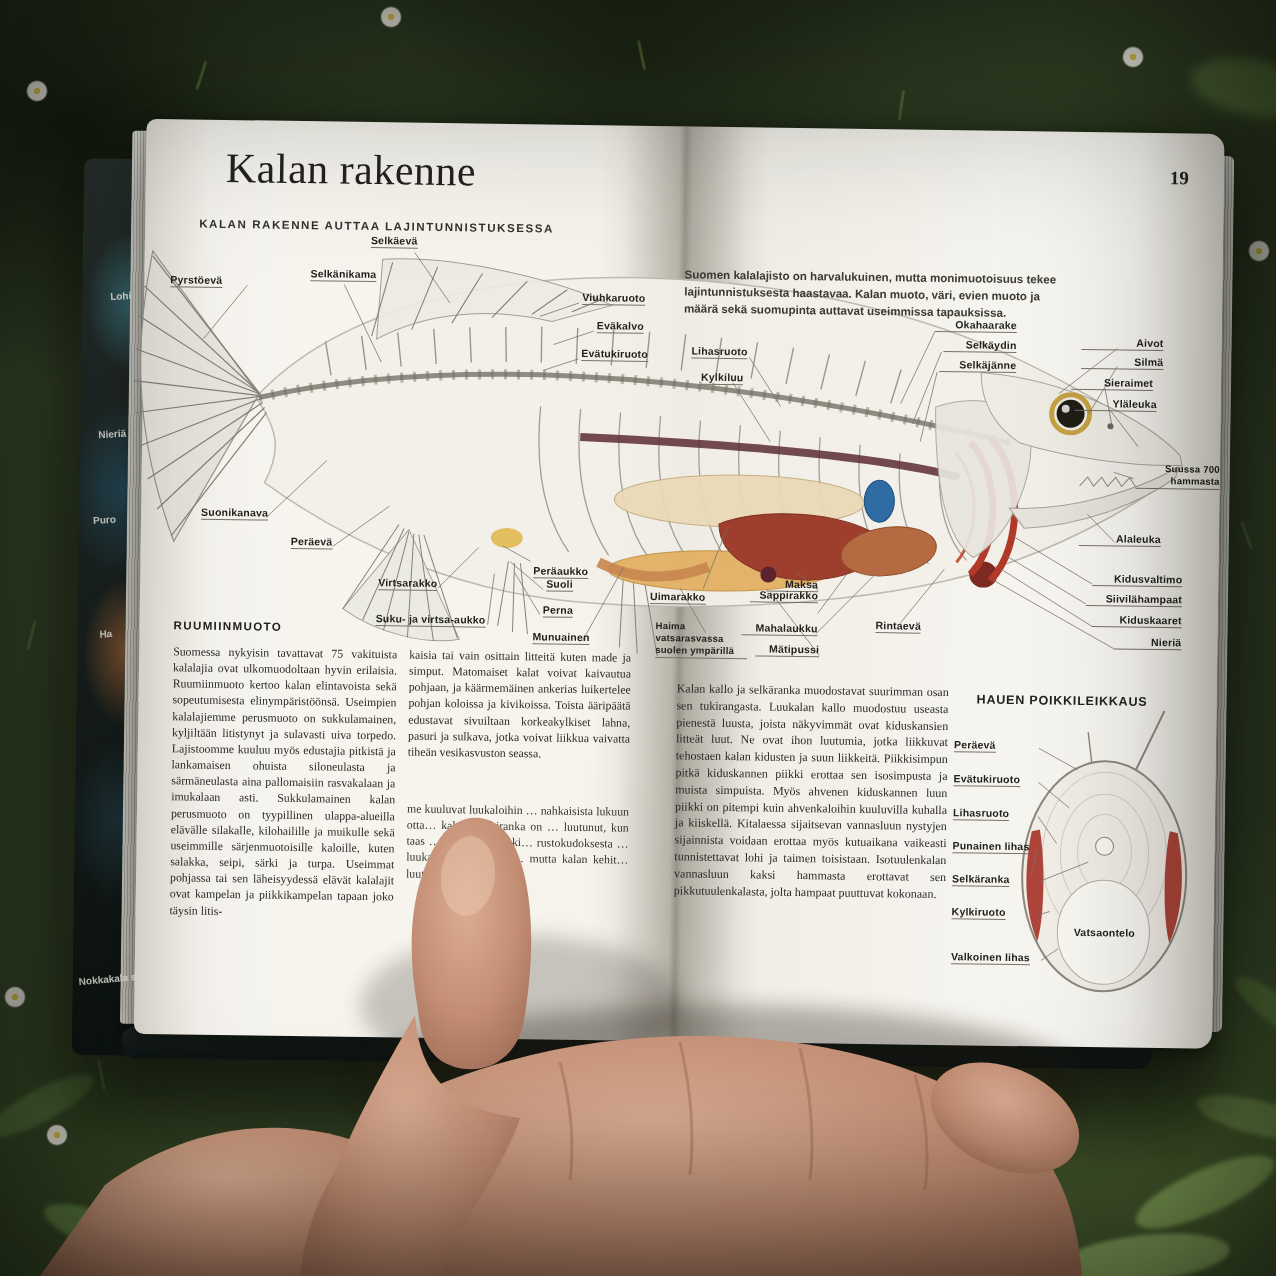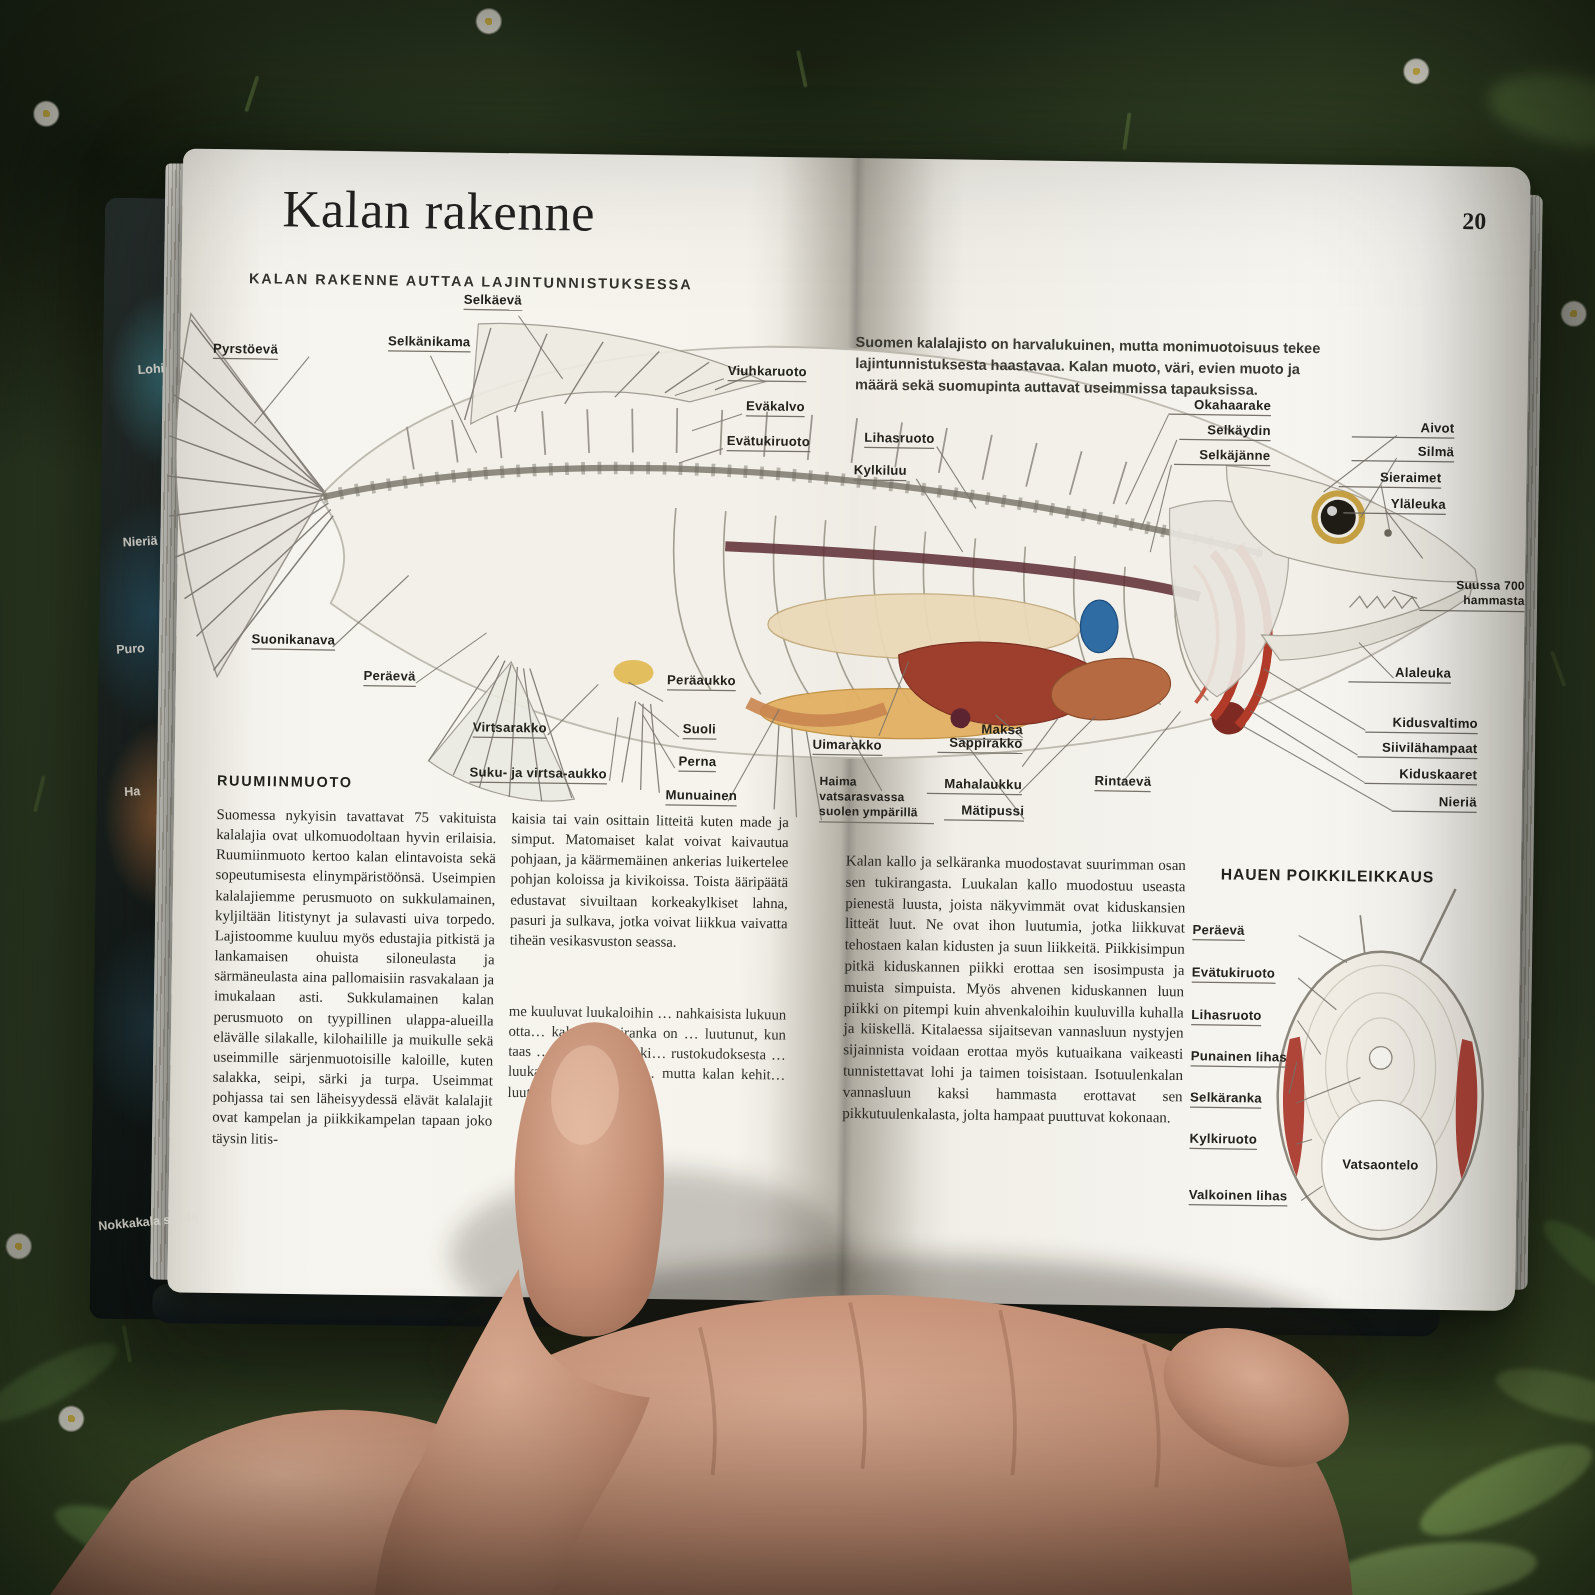--- a/index.html
+++ b/index.html
@@ -238,39 +238,39 @@
 
     <div class="dlabel" style="left:88px;top:172px">Pyrstöevä</div>
     <div class="dlabel" style="left:228px;top:164px">Selkänikama</div>
     <div class="dlabel" style="left:288px;top:130px">Selkäevä</div>
     <div class="dlabel" style="left:500px;top:184px">Viuhkaruoto</div>
     <div class="dlabel" style="left:515px;top:212px">Eväkalvo</div>
     <div class="dlabel" style="left:500px;top:240px">Evätukiruoto</div>
     <div class="dlabel" style="left:122px;top:404px">Suonikanava</div>
     <div class="dlabel" style="left:212px;top:432px">Peräevä</div>
     <div class="dlabel" style="left:300px;top:472px">Virtsarakko</div>
-    <div class="dlabel" style="left:455px;top:432px">Peräaukko</div>
+    <div class="dlabel" style="left:455px;top:458px">Peräaukko</div>
     <div class="dlabel" style="left:468px;top:471px">Suoli</div>
     <div class="dlabel" style="left:465px;top:497px">Perna</div>
     <div class="dlabel" style="left:298px;top:508px">Suku- ja virtsa-aukko</div>
     <div class="dlabel" style="left:455px;top:524px">Munuainen</div>
 
     <div class="section-h" style="left:96px;top:518px">RUUMIINMUOTO</div>
     <div class="body-text" style="left:96px;top:542px;width:224px">Suomessa nykyisin tavattavat 75 vakituista kalalajia ovat ulkomuodoltaan hyvin erilaisia. Ruumiinmuoto kertoo kalan elintavoista sekä sopeutumisesta elinympäristöönsä. Useimpien kalalajiemme perusmuoto on sukkulamainen, kyljiltään litistynyt ja sulavasti uiva torpedo. Lajistoomme kuuluu myös edustajia pitkistä ja lankamaisen ohuista siloneulasta ja särmäneulasta aina pallomaisiin rasvakalaan ja imukalaan asti. Sukkulamainen kalan perusmuoto on tyypillinen ulappa-alueilla elävälle silakalle, kilohailille ja muikulle sekä useimmille särjenmuotoisille kaloille, kuten salakka, seipi, särki ja turpa. Useimmat pohjassa tai sen läheisyydessä elävät kalalajit ovat kampelan ja piikkikampelan tapaan joko täysin litis-</div>
     <div class="body-text" style="left:332px;top:542px;width:222px">kaisia tai vain osittain litteitä kuten made ja simput. Matomaiset kalat voivat kaivautua pohjaan, ja käärmemäinen ankerias luikertelee pohjan koloissa ja kivikoissa. Toista ääripäätä edustavat sivuiltaan korkeakylkiset lahna, pasuri ja sulkava, jotka voivat liikkua vaivatta tiheän vesikasvuston seassa.</div>
     <div class="body-text" style="left:332px;top:696px;width:222px;opacity:.95">me kuuluvat luukaloihin … nahkaisista lukuun otta… kalojen tukiranka on … luutunut, kun taas … nahkiaisilla tuki… rustokudoksesta … luukalojen poikasten … mutta kalan kehit… luutua.</div>
 
-    <div class="page-number">20</div>
+    <div class="page-number">19</div>
     <div class="intro">Suomen kalalajisto on harvalukuinen, mutta monimuotoisuus tekee lajintunnistuksesta haastavaa. Kalan muoto, väri, evien muoto ja määrä sekä suomupinta auttavat useimmissa tapauksissa.</div>
 
     <div class="dlabel r" style="left:853px;top:206px;width:82px">Okahaarake</div>
     <div class="dlabel r" style="left:862px;top:226px;width:73px">Selkäydin</div>
     <div class="dlabel r" style="left:858px;top:246px;width:77px">Selkäjänne</div>
     <div class="dlabel" style="left:610px;top:236px">Lihasruoto</div>
-    <div class="dlabel" style="left:602px;top:262px">Kylkiluu</div>
+    <div class="dlabel" style="left:620px;top:262px">Kylkiluu</div>
     <div class="dlabel r" style="left:1000px;top:222px;width:82px">Aivot</div>
     <div class="dlabel r" style="left:1000px;top:241px;width:82px">Silmä</div>
     <div class="dlabel r" style="left:990px;top:262px;width:82px">Sieraimet</div>
     <div class="dlabel r" style="left:994px;top:283px;width:82px">Yläleuka</div>
     <div class="dlabel wrap r" style="left:1056px;top:348px;width:84px">Suussa 700 hammasta</div>
     <div class="dlabel r" style="left:1000px;top:418px;width:82px">Alaleuka</div>
     <div class="dlabel" style="left:572px;top:482px">Uimarakko</div>
     <div class="dlabel r" style="left:688px;top:468px;width:52px">Maksa</div>
     <div class="dlabel r" style="left:672px;top:479px;width:68px">Sappirakko</div>
     <div class="dlabel r" style="left:664px;top:512px;width:76px">Mahalaukku</div>

